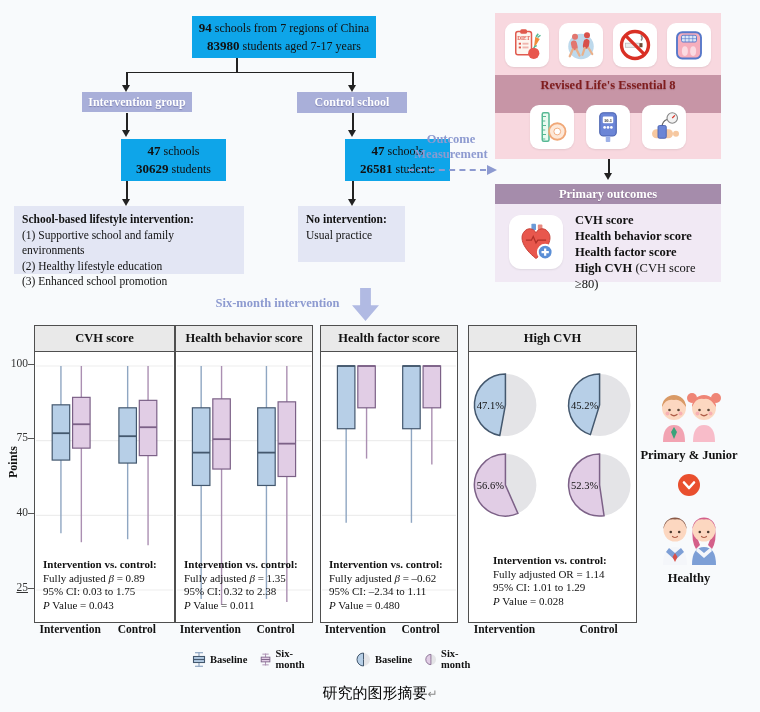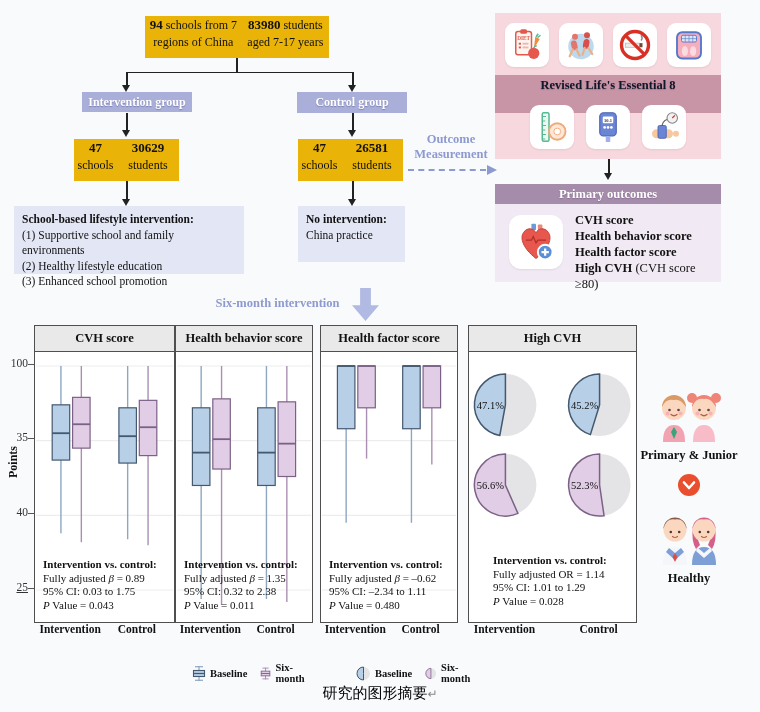--- a/index.html
+++ b/index.html
@@ -1,39 +1,39 @@
 <!DOCTYPE html>
 <html><head>
 <meta charset="utf-8">
 <style>
   html,body{margin:0;padding:0;}
   #stage{position:relative;width:760px;height:712px;background:#f8fafc;overflow:hidden;
          font-family:"Liberation Serif",serif;color:#111;}
   
-  .fbox{position:absolute;background:#eab308;text-align:center;font-size:12px;line-height:17px;
-        display:flex;flex-direction:row;justify-content:center;}
+  .fbox{position:absolute;background:#0ea5e9;text-align:center;font-size:12px;line-height:17px;
+        display:flex;flex-direction:column;justify-content:center;margin-left:47px;}
   .fbox b{font-size:13px;}
   .ghead{position:absolute;background:#a9afd9;color:#fff;font-weight:bold;font-size:12px;
          text-align:center;line-height:21px;text-shadow:0 1px 1px rgba(60,60,120,.4);}
   .dbox{position:absolute;background:#e3e6f4;font-size:11.5px;line-height:15.5px;
         text-align:left;padding:6px 8px;box-sizing:border-box;}
   .vl{position:absolute;width:1.5px;background:#222;}
   .hl{position:absolute;height:1.5px;background:#222;}
   .ah-down{position:absolute;width:0;height:0;border-left:4.5px solid transparent;
            border-right:4.5px solid transparent;border-top:7px solid #222;}
   .peri{color:#8d9ad0;font-weight:bold;font-size:12.5px;text-align:center;line-height:15px;}
   .dash-arrow{position:absolute;border-top:2.5px dashed #8d9ad0;}
   .dash-head{position:absolute;width:0;height:0;border-top:5.5px solid transparent;
              border-bottom:5.5px solid transparent;border-left:10px solid #8d9ad0;}
   .block-arrow{position:absolute;background:#b1bae3;
                clip-path:polygon(30% 0,70% 0,70% 52%,100% 52%,50% 100%,0 52%,30% 52%);}
   
   .le8{position:absolute;left:495px;top:13px;width:226px;height:146px;background:#f8d8df;}
   .le8-band{position:absolute;left:0;top:62px;width:100%;height:38px;background:#c795a6;
-            color:#0f172a;font-weight:bold;font-size:12.5px;text-align:center;line-height:21px;
+            color:#7f1d1d;font-weight:bold;font-size:12.5px;text-align:center;line-height:21px;
             text-shadow:0 1px 1px rgba(120,60,80,.35);}
   .tile{width:44px;height:44px;background:#fff;border-radius:9px;display:flex;
         align-items:center;justify-content:center;box-shadow:0 1px 2px rgba(0,0,0,.08);}
   .row{position:absolute;display:flex;}
   .oband{position:absolute;left:495px;top:184px;width:226px;height:20px;background:#a58cab;
          color:#fff;font-weight:bold;font-size:12.5px;text-align:center;line-height:20px;
          text-shadow:0 1px 1px rgba(90,60,100,.35);}
   .obox{position:absolute;left:495px;top:204px;width:226px;height:78px;background:#f1e9f4;}
   .oitems{position:absolute;left:80px;top:8px;font-size:12.5px;line-height:16px;}
   
@@ -46,21 +46,21 @@
   .stats{position:absolute;left:8px;bottom:10px;font-size:11px;line-height:13.5px;z-index:2;}
   .stats .h{font-weight:bold;}
   .pie-stats{left:24px;bottom:14px;}
   .ytick{position:absolute;width:26px;text-align:right;font-size:11.5px;color:#333;}
   .tick-dash{position:absolute;left:28px;width:6px;height:1.5px;background:#555;}
   .ylab{position:absolute;left:-17px;top:455px;width:60px;height:14px;transform:rotate(-90deg);
         font-weight:bold;font-size:12px;text-align:center;}
   .xlab{position:absolute;top:623px;width:92px;text-align:center;font-weight:bold;font-size:11.5px;}
   
   .legend{position:absolute;left:192px;top:648px;width:286px;display:flex;align-items:center;
-          gap:13px;font-size:10.5px;font-weight:bold;margin-top:14px;}
+          gap:13px;font-size:10.5px;font-weight:bold;}
   .lgi{display:flex;align-items:center;gap:4px;}
   .lg-gap{width:22px;}
   
   .sidecol{position:absolute;left:628px;top:386px;width:122px;text-align:center;}
   .side-label{font-weight:bold;font-size:12.5px;margin-top:2px;}
   
   .caption{position:absolute;left:0;top:684px;width:100%;text-align:center;font-size:15px;color:#000;}
   .caption .mark{color:#888;font-size:12px;}
 </style>
 </head>
@@ -74,21 +74,21 @@
   </div>
 
   <div class="vl" style="left:236px;top:58px;height:15px;"></div>
   <div class="hl" style="left:126px;top:71.5px;width:227px;"></div>
   <div class="vl" style="left:126px;top:71.5px;height:14px;"></div>
   <div class="ah-down" style="left:122px;top:85px;"></div>
   <div class="vl" style="left:352px;top:71.5px;height:14px;"></div>
   <div class="ah-down" style="left:348px;top:85px;"></div>
 
   <div class="ghead" style="left:82px;top:92px;width:110px;height:20px;">Intervention group</div>
-  <div class="ghead" style="left:297px;top:92px;width:110px;height:21px;">Control group</div>
+  <div class="ghead" style="left:297px;top:92px;width:110px;height:21px;">Control school</div>
 
   <div class="vl" style="left:126px;top:113px;height:17px;"></div>
   <div class="ah-down" style="left:122px;top:130px;"></div>
   <div class="vl" style="left:352px;top:113px;height:17px;"></div>
   <div class="ah-down" style="left:348px;top:130px;"></div>
 
   <div class="fbox" style="left:74px;top:139px;width:105px;height:42px;">
     <div><b>47</b><span> schools</span></div>
     <div><b>30629</b><span> students</span></div>
   </div>
@@ -103,21 +103,21 @@
   <div class="ah-down" style="left:348px;top:199px;"></div>
 
   <div class="dbox" style="left:14px;top:206px;width:230px;height:68px;">
     <b>School-based lifestyle intervention:</b>
     <div>(1) Supportive school and family environments</div>
     <div>(2) Healthy lifestyle education</div>
     <div>(3) Enhanced school promotion</div>
   </div>
   <div class="dbox" style="left:298px;top:206px;width:107px;height:56px;">
     <b>No intervention:</b>
-    <div>China practice</div>
+    <div>Usual practice</div>
   </div>
 
   <div class="peri" style="position:absolute;left:405px;top:132px;width:92px;">
     <div>Outcome</div>
     <div>Measurement</div>
   </div>
   <div class="dash-arrow" style="left:408px;top:169px;width:78px;"></div>
   <div class="dash-head" style="left:487px;top:164.5px;"></div>
 
   <div class="le8">
@@ -222,21 +222,21 @@
       <div><b>Health factor score</b><span></span></div>
       <div><b>High CVH</b><span> (CVH score ≥80)</span></div>
     </div>
   </div>
 
   <div class="peri" style="position:absolute;left:205px;top:296px;width:145px;">Six-month intervention</div>
   <div class="block-arrow" style="left:352px;top:288px;width:27px;height:33px;"></div>
 
   <div class="ylab">Points</div>
   <div class="ytick" style="left:2px;top:357px;">100</div>
-  <div class="ytick" style="left:2px;top:431px;">35</div>
+  <div class="ytick" style="left:2px;top:431px;">75</div>
   <div class="ytick" style="left:2px;top:506px;">40</div>
   <div class="ytick" style="left:2px;top:581px;text-decoration:underline;">25</div>
   <div class="tick-dash" style="top:363.5px;"></div>
   <div class="tick-dash" style="top:437.5px;"></div>
   <div class="tick-dash" style="top:512.5px;"></div>
   <div class="tick-dash" style="top:587.5px;"></div>
 
   <div class="panel p0">
     <div class="panel-header">CVH score</div>
     <div class="panel-body" id="panel-body-0">

